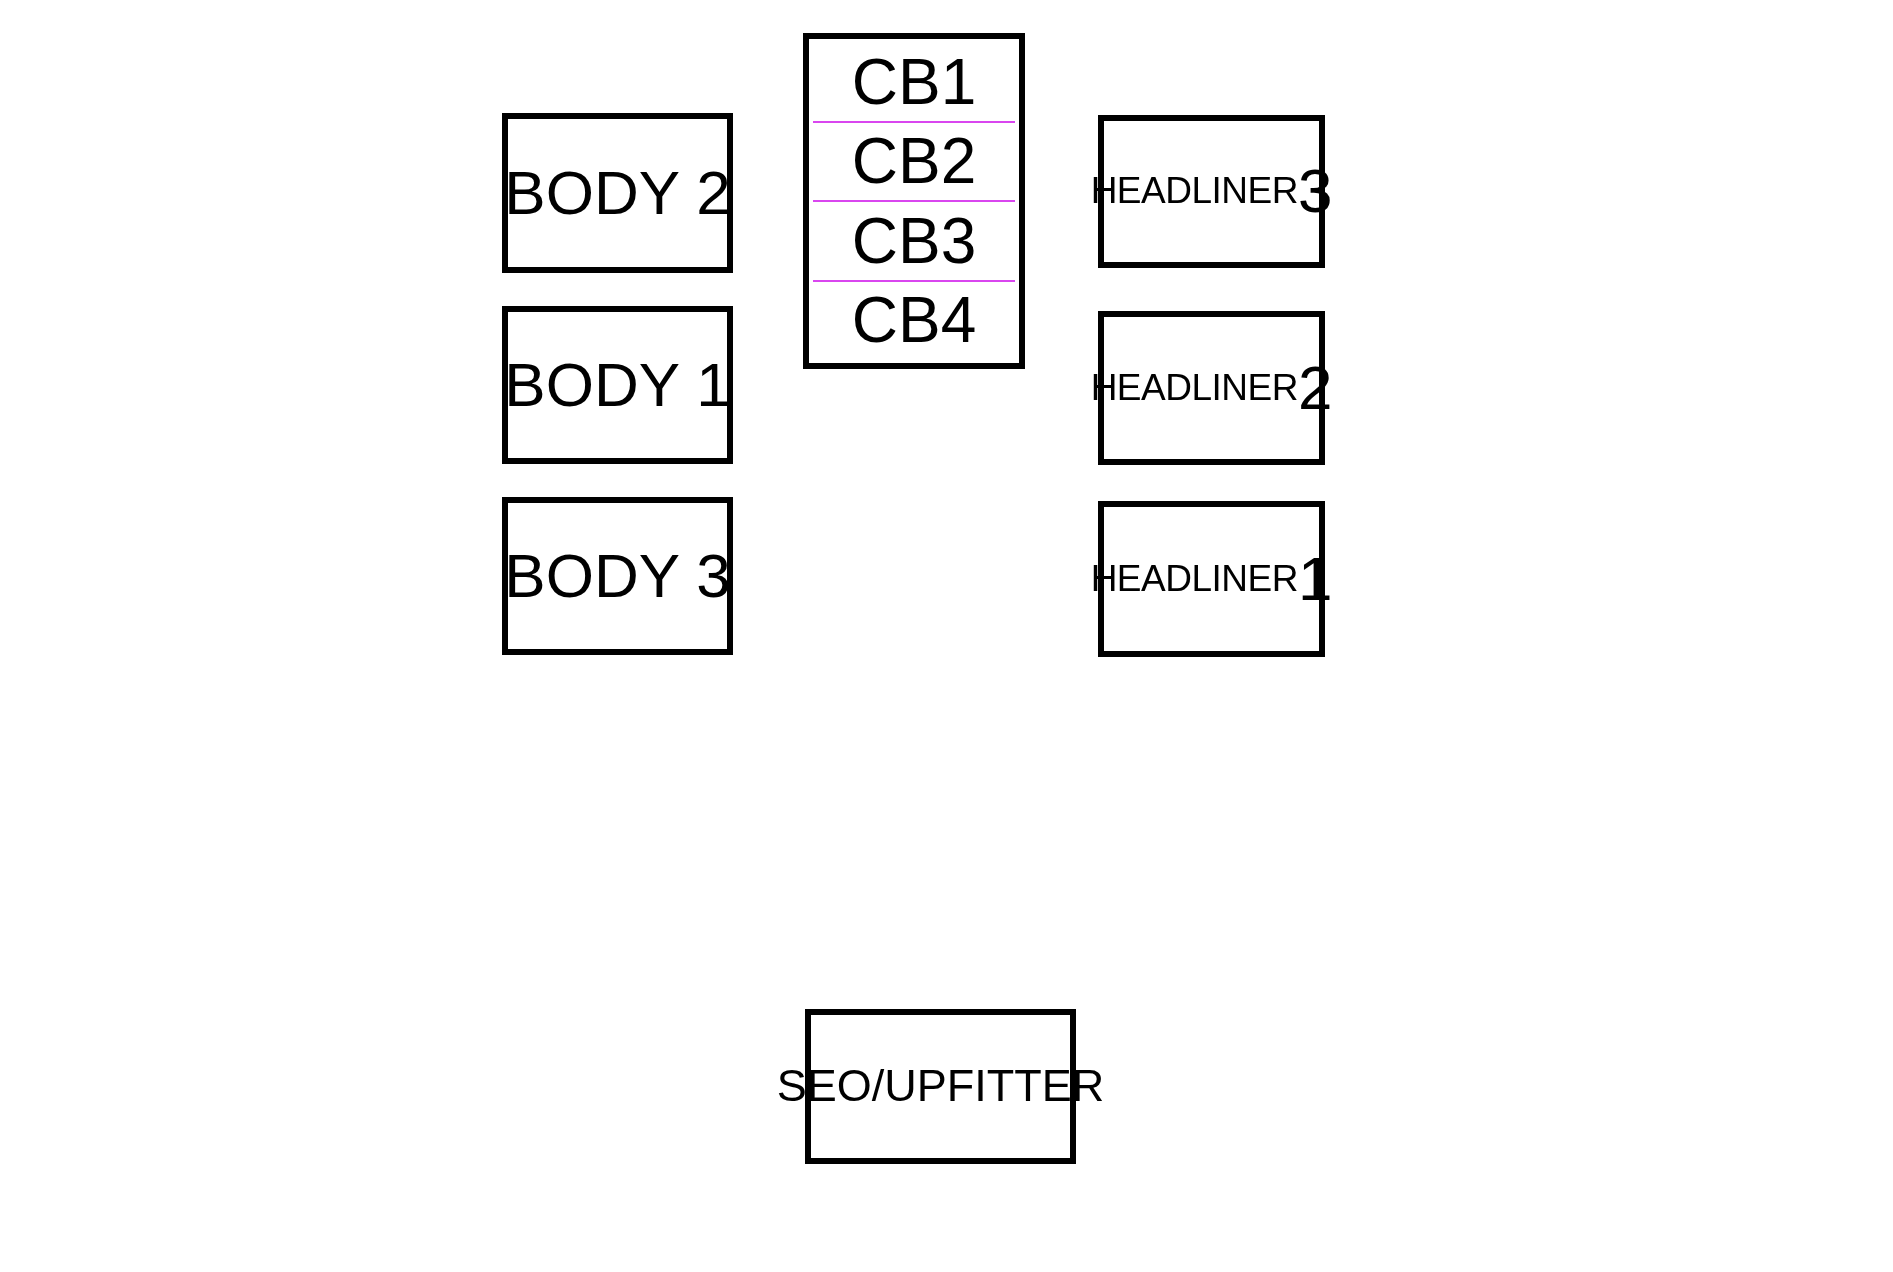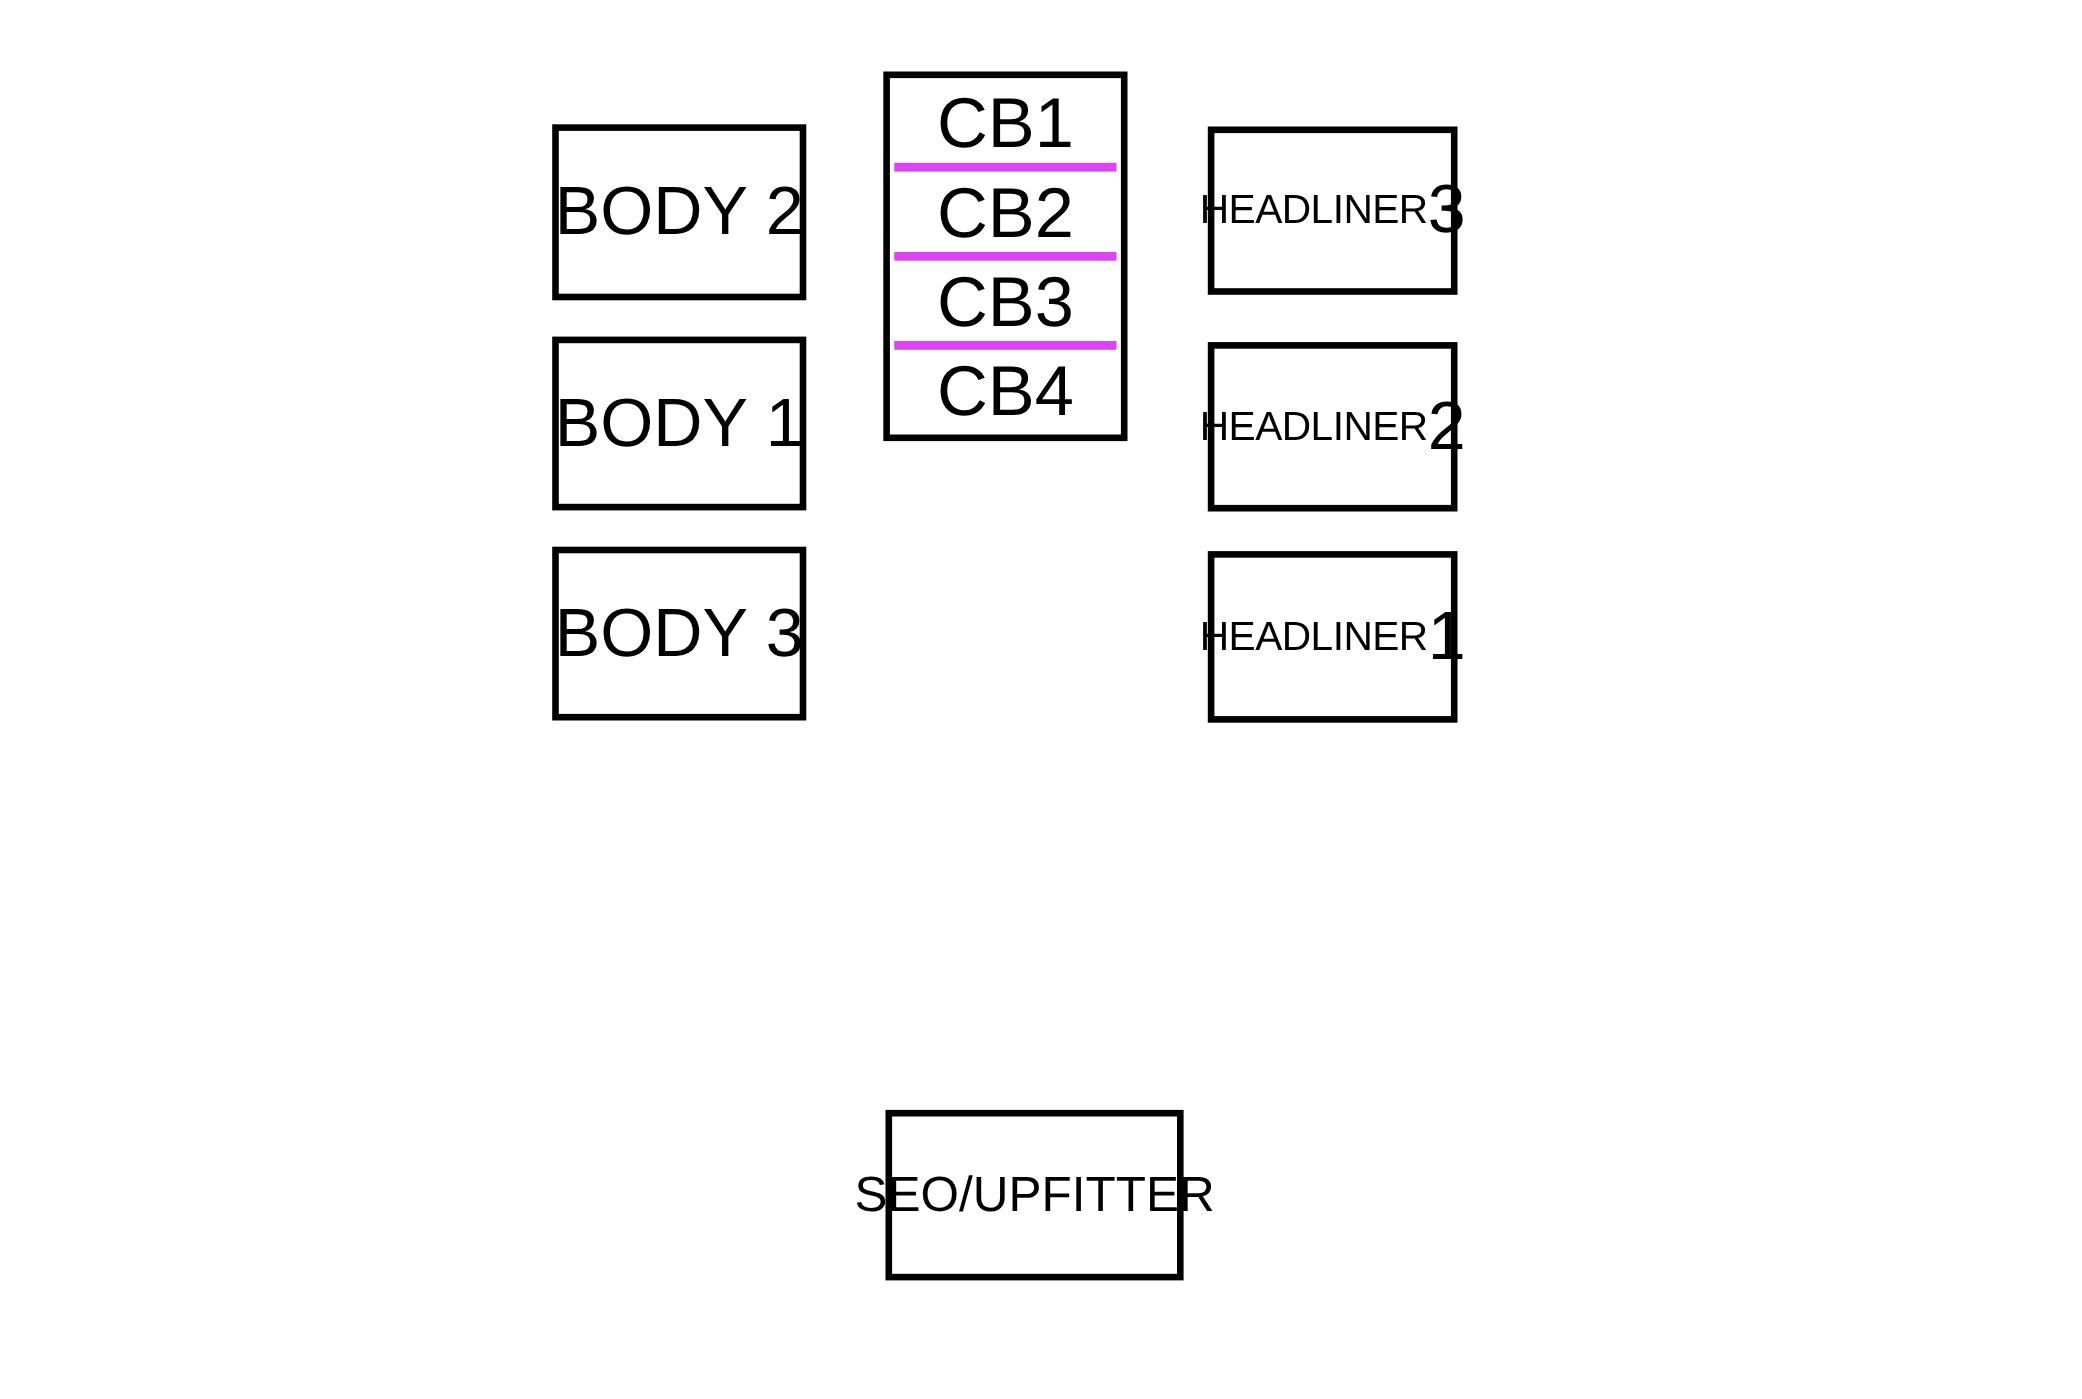--- a/index.html
+++ b/index.html
@@ -31,32 +31,31 @@
   #body1 { left: 502px; top: 306px; width: 231px; height: 158px; }
   #body3 { left: 502px; top: 497px; width: 231px; height: 158px; }
 
   
   #cb-stack {
     left: 803px; top: 33px; width: 222px; height: 336px;
     flex-direction: column;
     align-items: stretch;
     justify-content: stretch;
     padding: 4px;
-    margin-top: 32px;
   }
   .cb-cell {
     flex: 1 1 0;
     display: flex;
     align-items: center;
     justify-content: center;
     font-size: 64px;
     line-height: 1;
     white-space: nowrap;
   }
-  .cb-cell + .cb-cell { border-top: 8px solid #d946ef; }
+  .cb-cell + .cb-cell { border-top: 2px solid #d946ef; }
 
   
   .headliner-block { }
   #headliner3 { left: 1098px; top: 115px; width: 227px; height: 153px; }
   #headliner2 { left: 1098px; top: 311px; width: 227px; height: 154px; }
   #headliner1 { left: 1098px; top: 501px; width: 227px; height: 156px; }
   .headliner-name {
     font-size: 37px;
     line-height: 1.2;
     letter-spacing: -0.5px;

